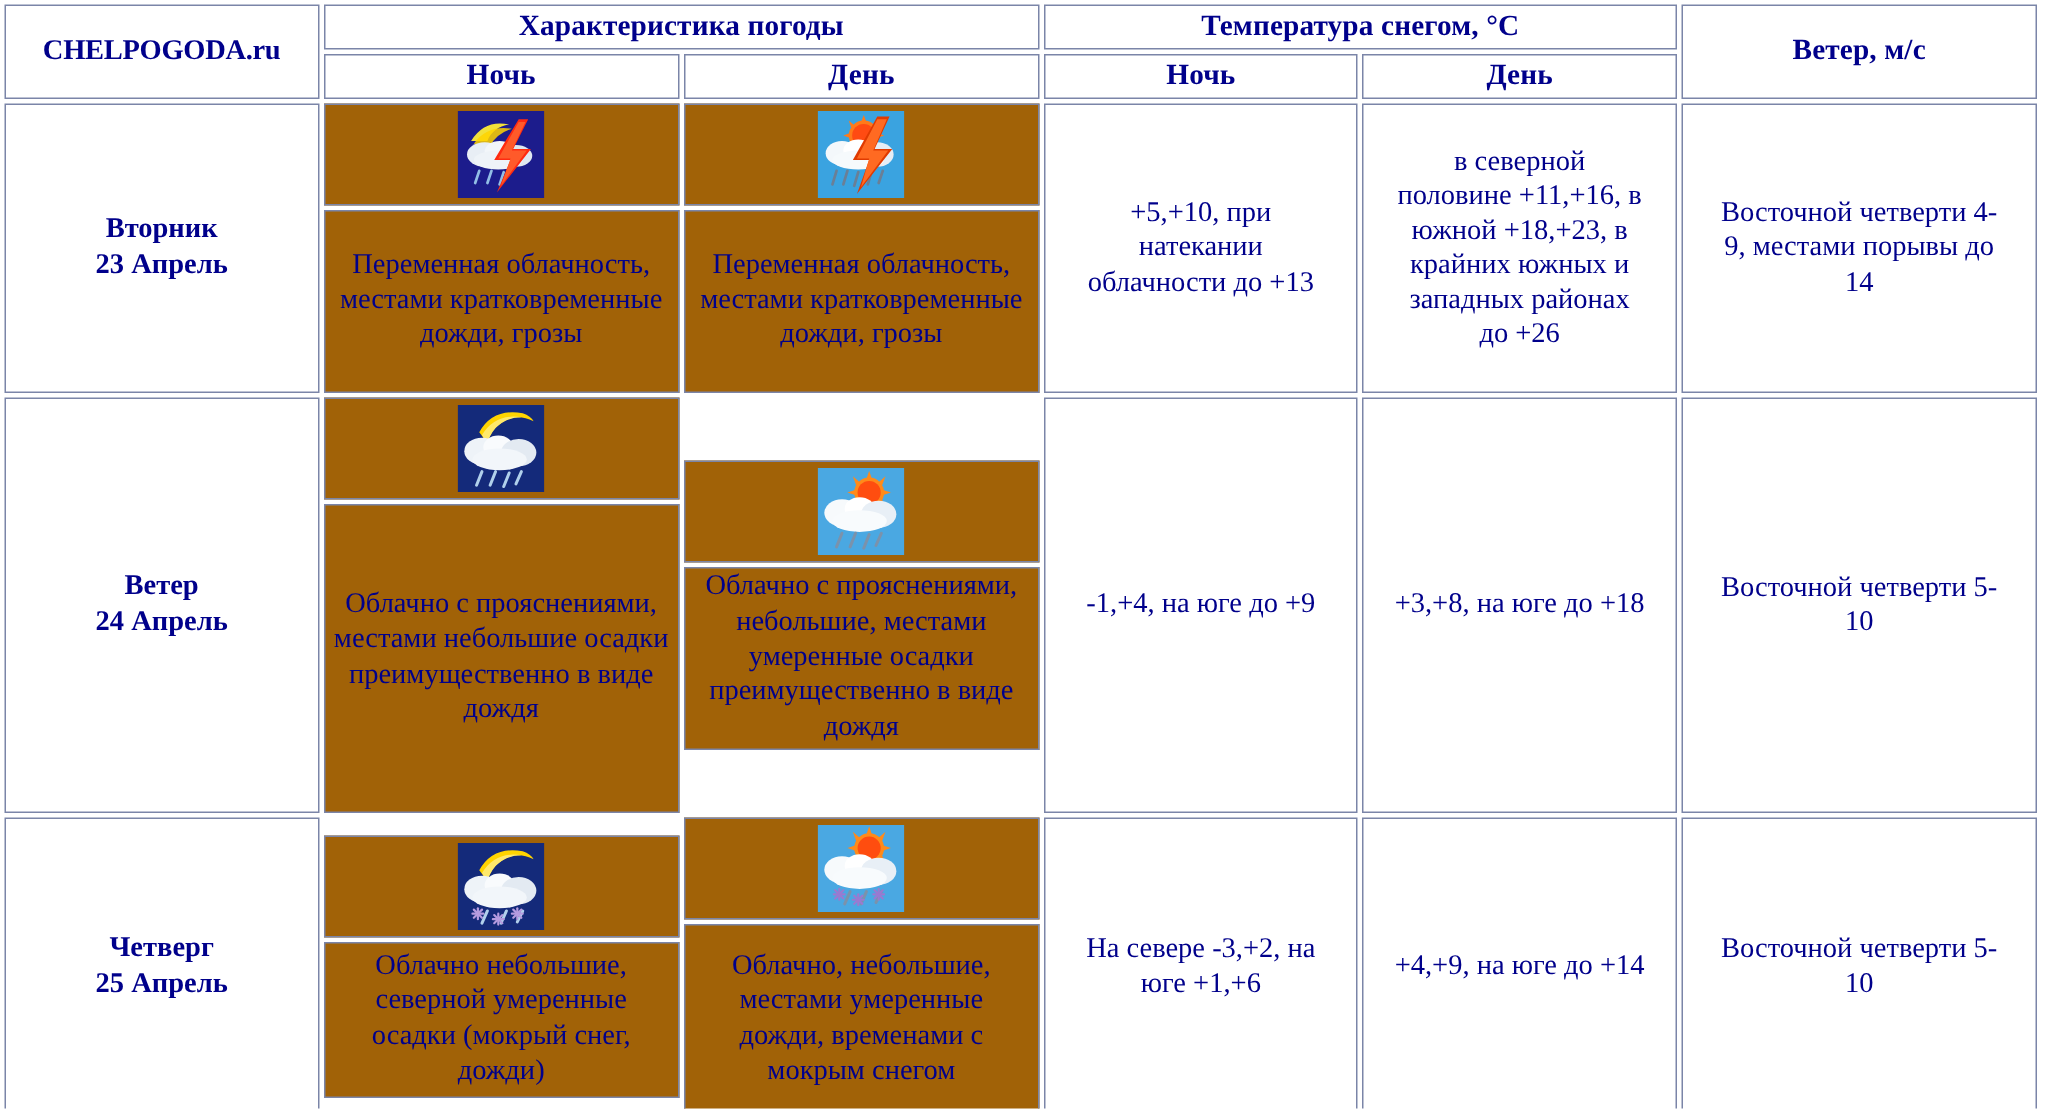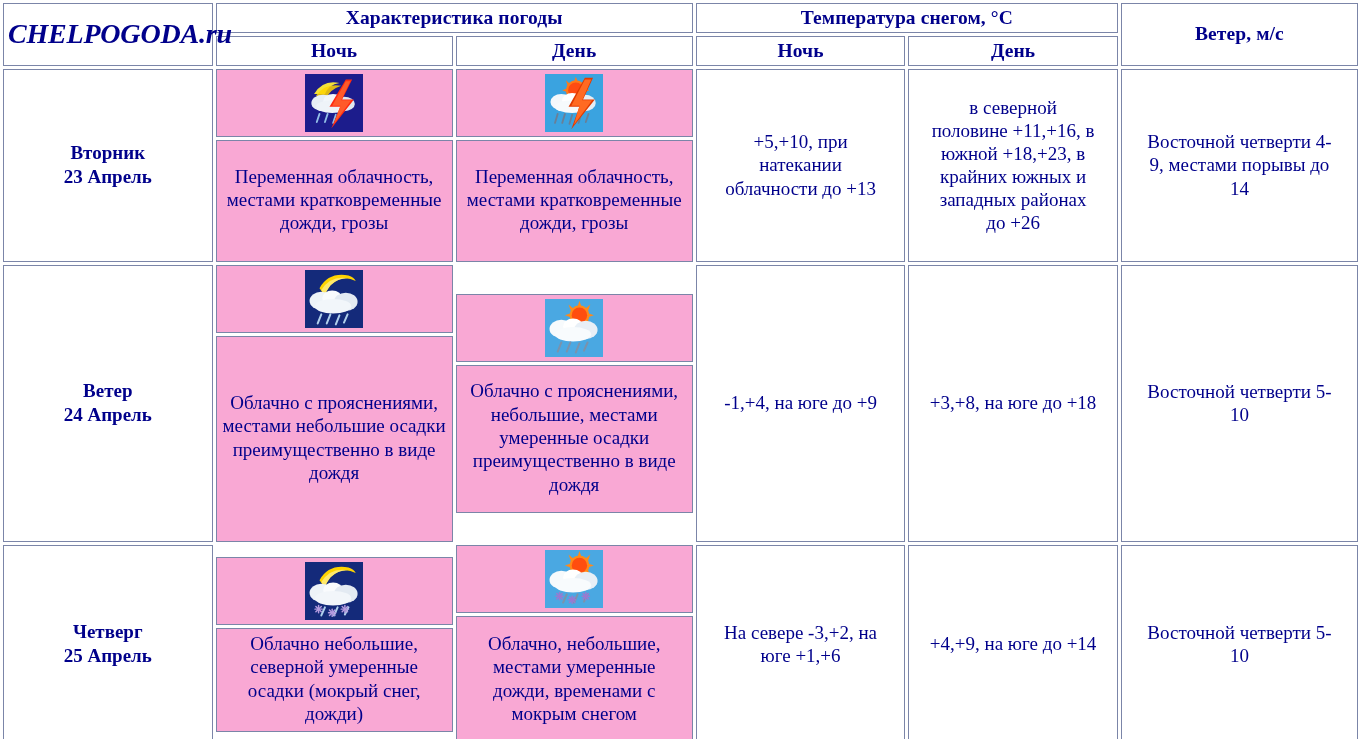--- a/index.html
+++ b/index.html
@@ -32,24 +32,23 @@
   }
   
   td.hdr {
     font-weight: bold;
     font-size: 19.5px;
     line-height: 1.22;
     letter-spacing: 0.1px;
   }
   td.logo-cell {
     font-weight: bold;
-    font-size: 28px;
+    font-size: 19px;
     letter-spacing: -0.2px;
     white-space: nowrap;
-    font-style: italic;
   }
   td.daycell {
     font-weight: bold;
     font-size: 19px;
     line-height: 1.25;
     margin-top: 48px;
   }
   td.temp {
     font-size: 19px;
     line-height: 1.22;
@@ -71,21 +70,21 @@
   .col-temp-n { width: 205px; }
   .col-temp-d { width: 205px; }
   .col-wind  { width: 232px; }
   .cellgroup {
     padding: 0 !important;
     border: none !important;
     background: transparent !important;
   }
   .cellgroup > div.sub {
     border: 1px solid #7b85a8;
-    background: #f9a8d4;
+    background: #a16207;
     margin-bottom: 3px;
   }
   .cellgroup > div.sub:last-child { margin-bottom: 0; }
   .sub-icon {
     height: 66px;
     display: flex;
     align-items: center;
     justify-content: center;
   }
   .sub-desc {
@@ -328,21 +327,21 @@
         <div class="sub sub-desc" style="height:206px">Облачно с прояснениями, местами небольшие осадки преимущественно в виде дождя</div>
       </td>
       <td class="cellgroup">
         <div class="sub">
           <div class="sub-icon">
             <svg class="wx-icon">
                 <use href="#ic-rain-day"></use>
               </svg>
           </div>
         </div>
-        <div class="sub sub-desc" style="height:148px">Облачно с прояснениями, небольшие, местами умеренные осадки преимущественно в виде дождя</div>
+        <div class="sub sub-desc" style="height:122px">Облачно с прояснениями, небольшие, местами умеренные осадки преимущественно в виде дождя</div>
       </td>
       <td class="temp">-1,+4, на юге до +9</td>
       <td class="temp">+3,+8, на юге до +18</td>
       <td class="wind">Восточной четверти 5-10</td>
     </tr>
 
     <tr>
       <td class="daycell">
         <div>Четверг</div>
         <div>25 Апрель</div>

